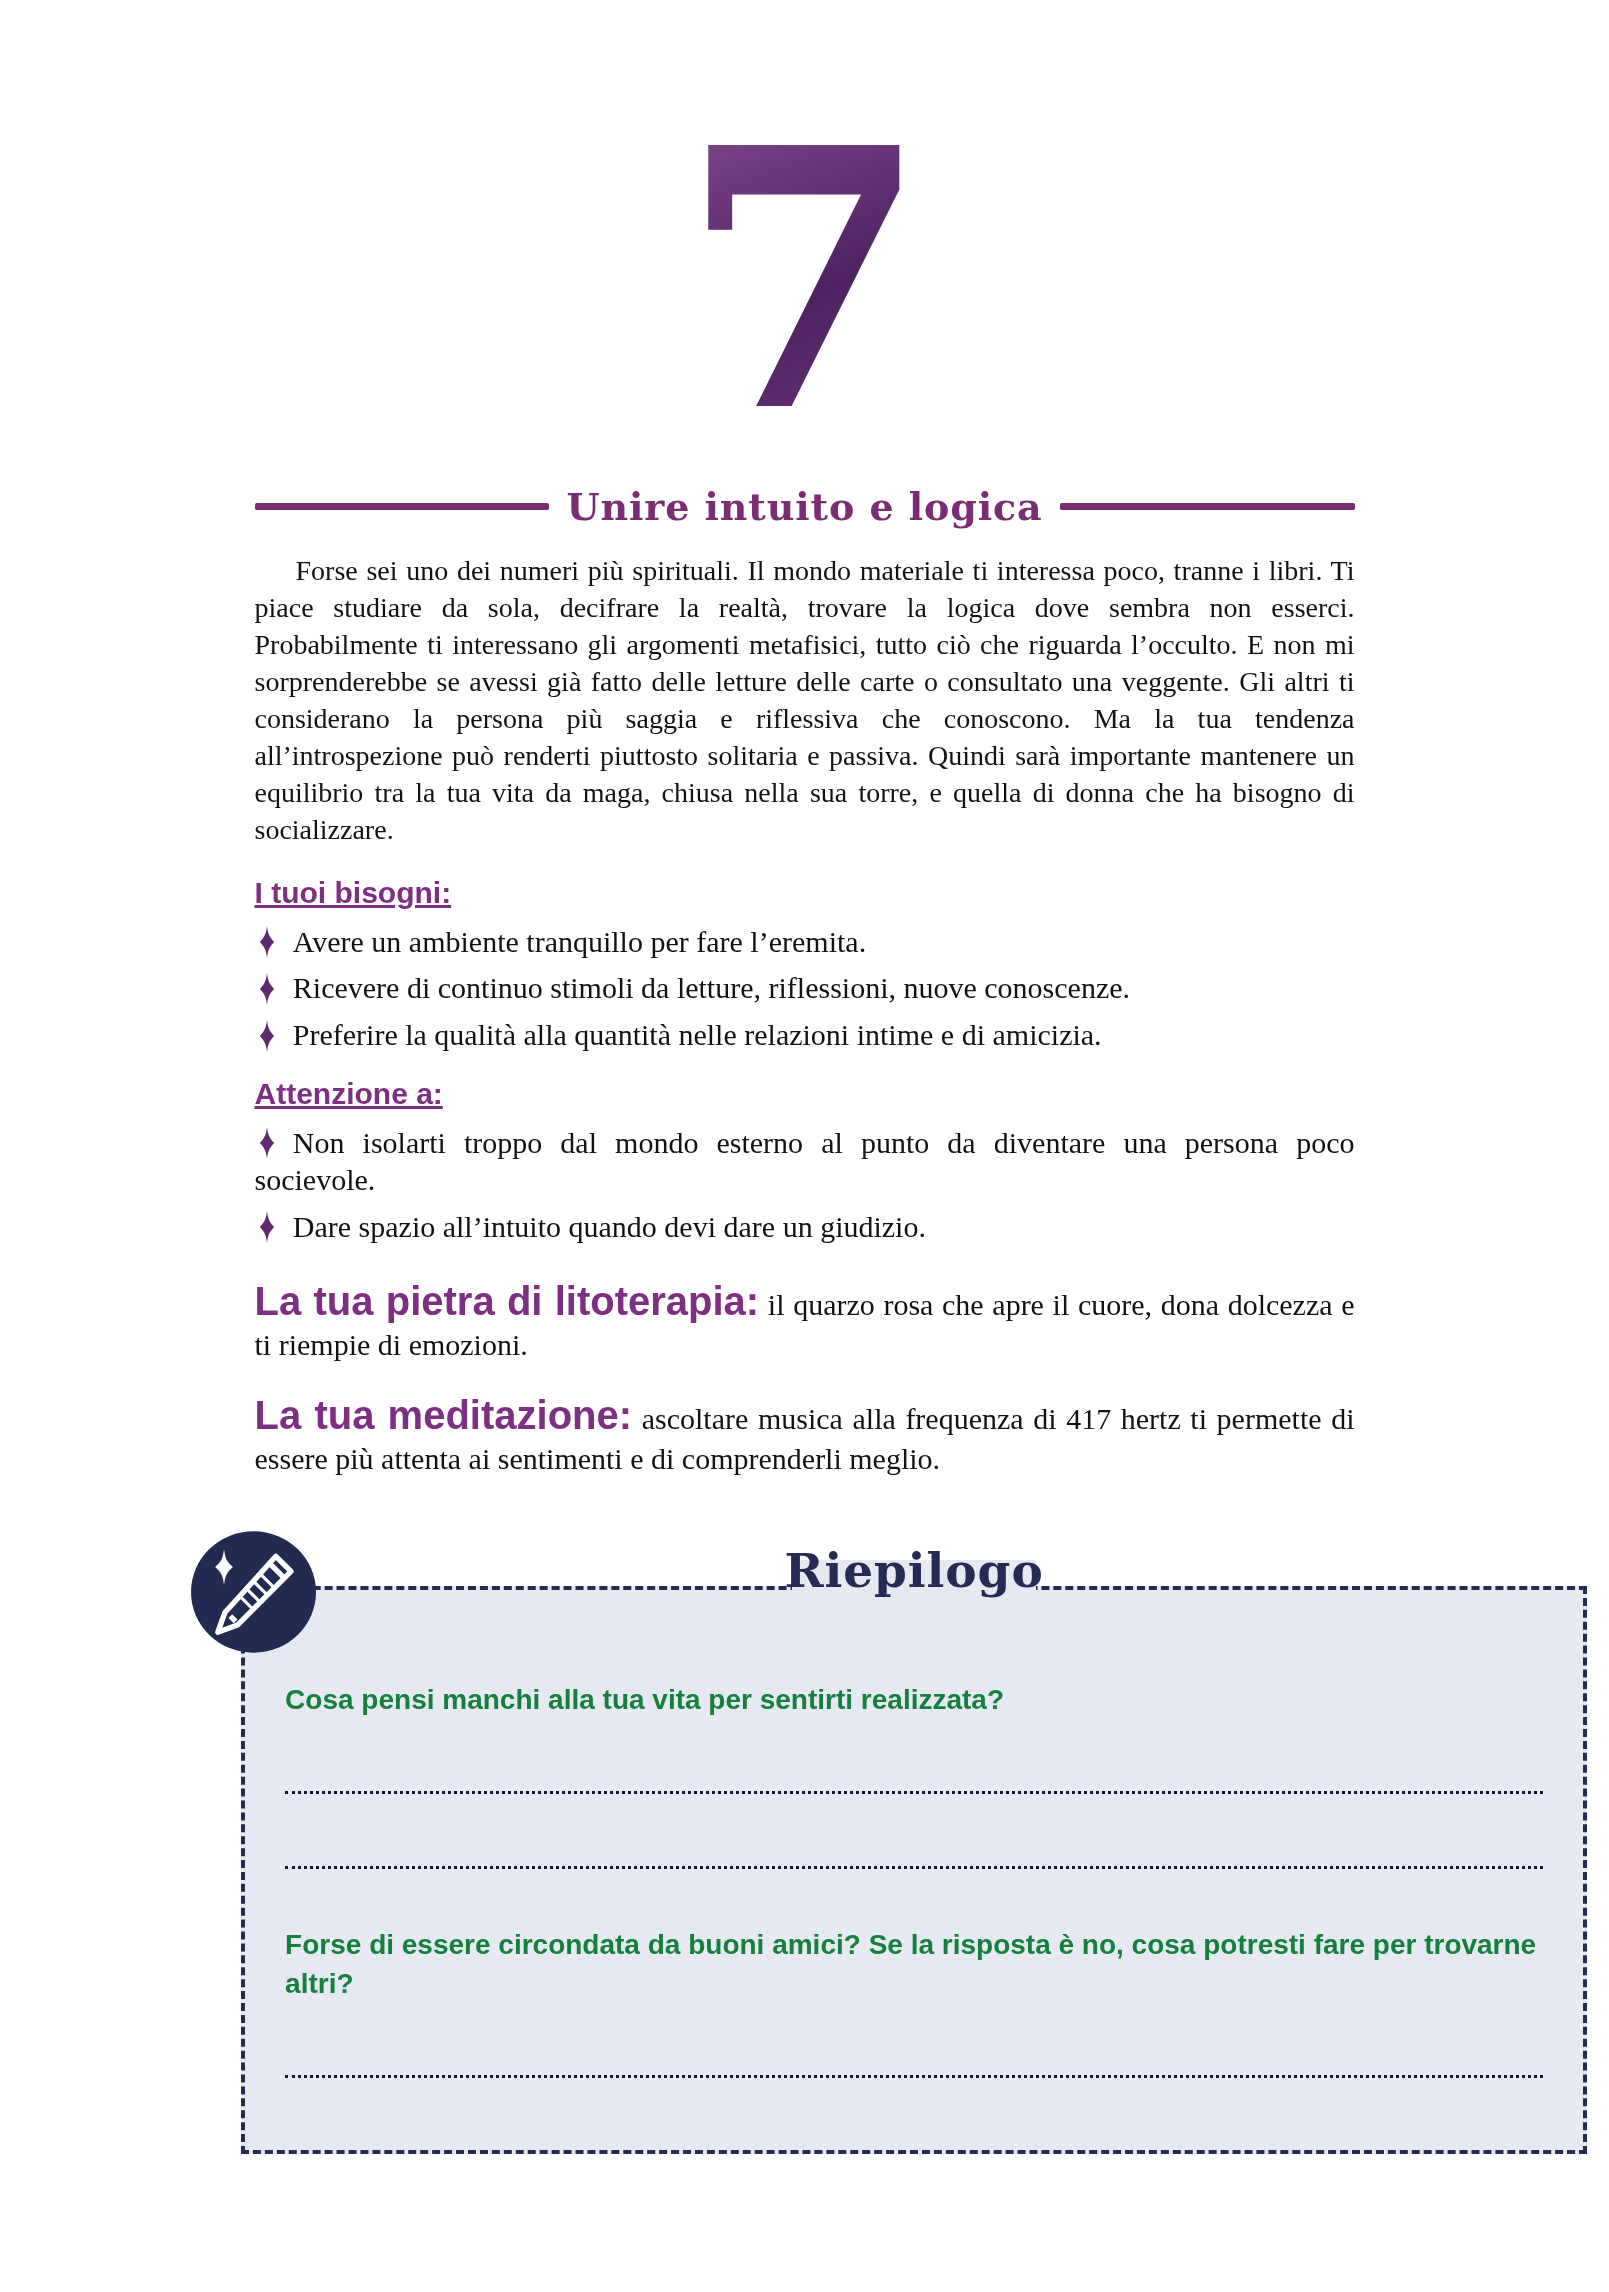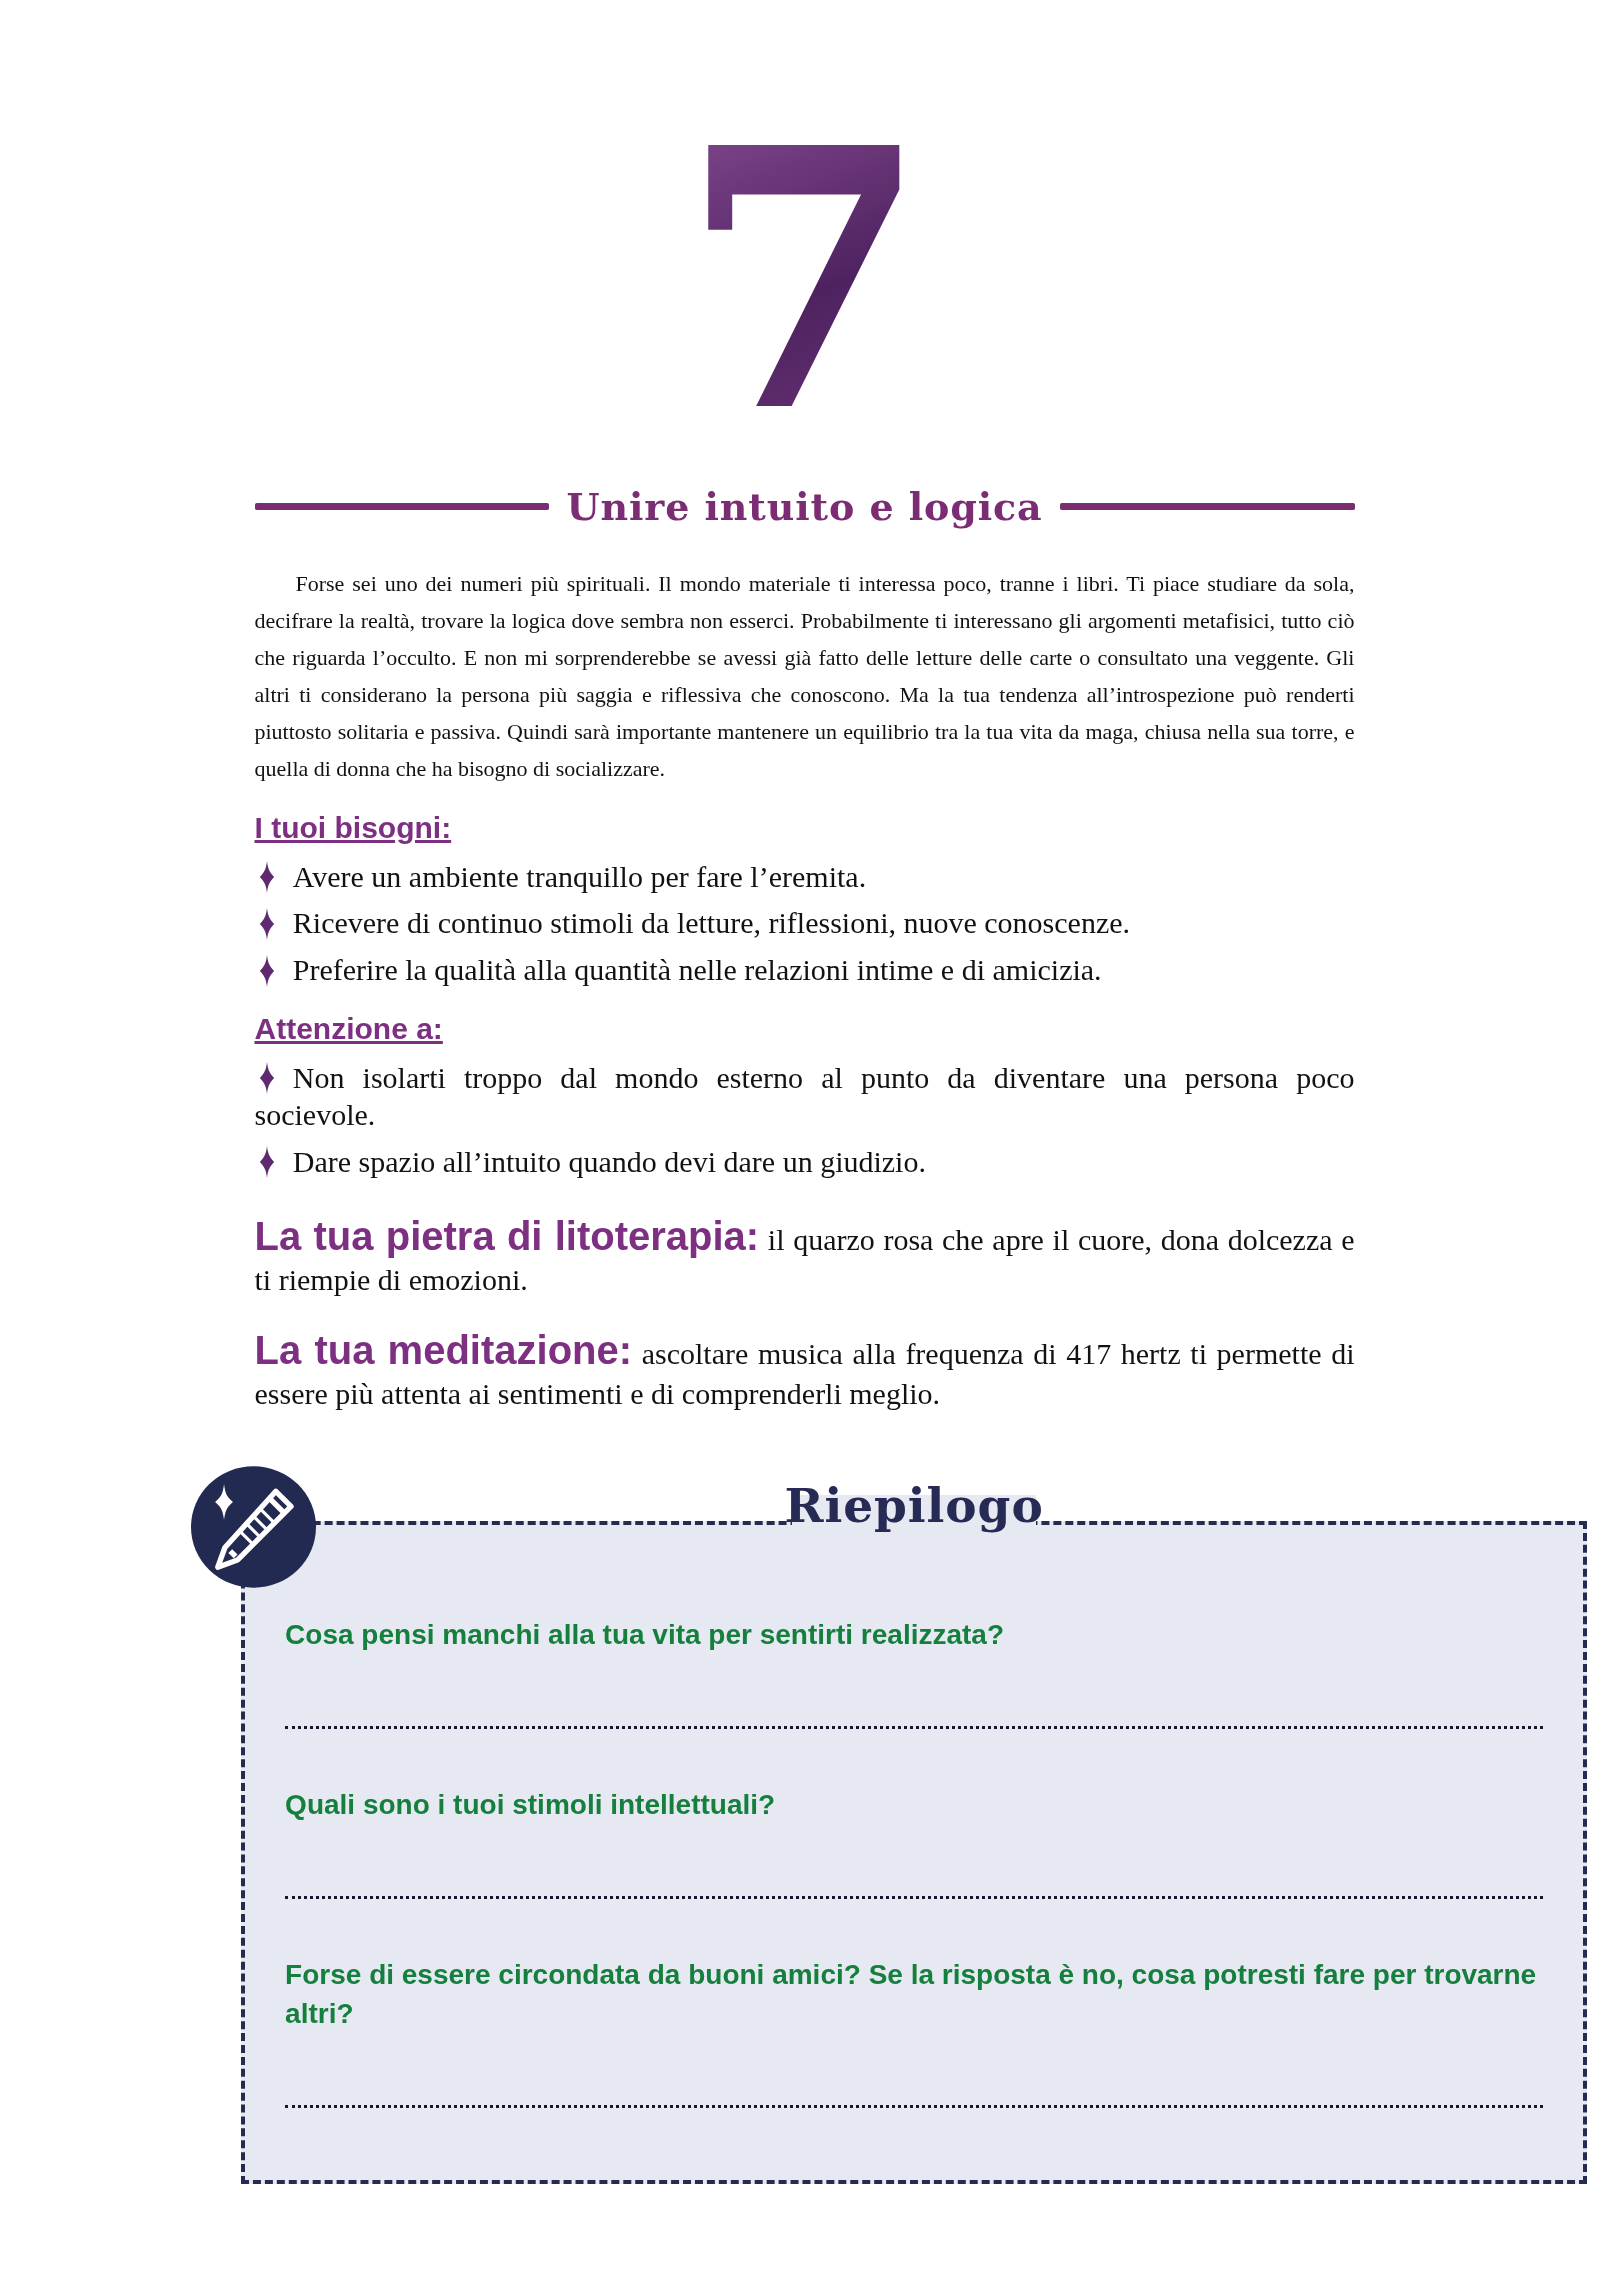--- a/index.html
+++ b/index.html
@@ -44,22 +44,22 @@
     font-family:"DejaVu Serif", serif;
     font-weight:bold;
     font-size:38px;
     letter-spacing:0.9px;
     color:#7b2d74;
     white-space:nowrap;
   }
 
   
   .intro{
-    margin-top:36px;
-    font-size:22px;
+    margin-top:23px;
+    font-size:28px;
     line-height:37px;
     text-align:justify;
     text-indent:41px;
   }
 
   .subhead{
     margin-top:24px;
     margin-bottom:12.5px;
     font-family:"Liberation Sans", sans-serif;
     font-weight:bold;
@@ -212,21 +212,20 @@
               <line x1="63" y1="65" x2="77" y2="79"></line>
               <line x1="55" y1="73" x2="69" y2="87"></line>
             </g>
             <path d="M37 20 C38.5 31 40 33.5 47 40 C40 46.5 38.5 49 37 60 C35.5 49 34 46.5 27 40 C34 33.5 35.5 31 37 20 Z" fill="#ffffff"></path>
           </svg>
         </div>
 
         <div class="question">Cosa pensi manchi alla tua vita per sentirti realizzata?</div>
         <div class="answer-line"></div>
 
-        <div class="question q2">Quali sono i tuoi stimoli intellettuali?</div>
         <div class="answer-line"></div>
 
         <div class="question q2">Forse di essere circondata da buoni amici? Se la risposta è no, cosa potresti fare per trovarne altri?</div>
         <div class="answer-line last"></div>
       </div>
     </div>
 
   </div>
 </div>
 

